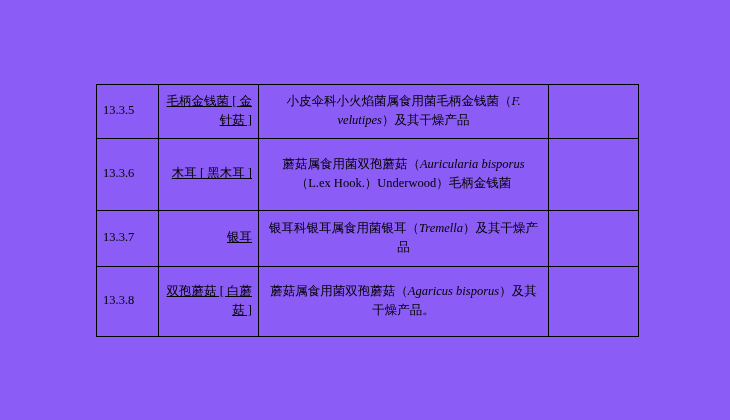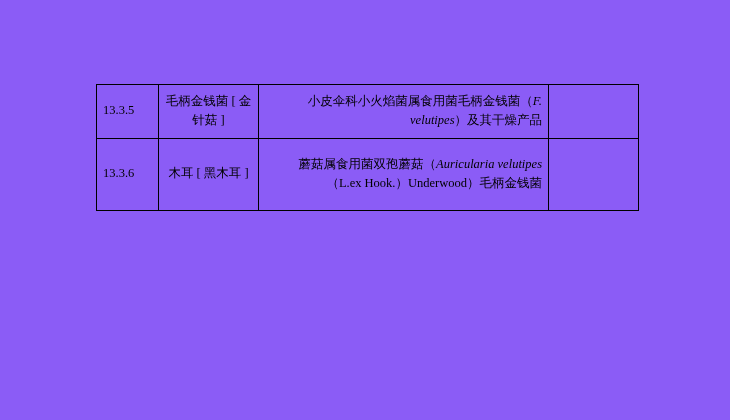--- a/index.html
+++ b/index.html
@@ -43,25 +43,26 @@
   col.c-name { width: 100px; }
   col.c-desc { width: 290px; }
   col.c-blank { width: 90px; }
 
   td.code {
     text-align: left;
     white-space: nowrap;
     font-size: 12.5px;
   }
   td.name {
-    text-align: center;
+    text-align: right;
     font-size: 12.5px;
+    text-decoration: underline;
   }
   td.desc {
-    text-align: right;
+    text-align: center;
     font-size: 12.5px;
     line-height: 1.7;
   }
   td.blank {
     text-align: left;
   }
   .ital {
     font-style: italic;
   }
   .r1 td { height: 44px; }
@@ -84,19 +85,31 @@
       <tbody>
         <tr class="r1">
           <td class="code">13.3.5</td>
           <td class="name">毛柄金钱菌 [ 金针菇 ]</td>
           <td class="desc"><span>小皮伞科小火焰菌属食用菌毛柄金钱菌（</span><span class="ital">F. velutipes</span><span>）及其干燥产品</span></td>
           <td class="blank"></td>
         </tr>
         <tr class="r2">
           <td class="code">13.3.6</td>
           <td class="name">木耳 [ 黑木耳 ]</td>
-          <td class="desc"><span>蘑菇属食用菌双孢蘑菇（</span><span class="ital">Auricularia velutipes</span><span>（L.ex Hook.）Underwood）毛柄金钱菌</span></td>
+          <td class="desc"><span>蘑菇属食用菌双孢蘑菇（</span><span class="ital">Auricularia bisporus</span><span>（L.ex Hook.）Underwood）毛柄金钱菌</span></td>
+          <td class="blank"></td>
+        </tr>
+        <tr class="r3">
+          <td class="code">13.3.7</td>
+          <td class="name">银耳</td>
+          <td class="desc"><span>银耳科银耳属食用菌银耳（</span><span class="ital">Tremella</span><span>）及其干燥产品</span></td>
+          <td class="blank"></td>
+        </tr>
+        <tr class="r4">
+          <td class="code">13.3.8</td>
+          <td class="name">双孢蘑菇 [ 白蘑菇 ]</td>
+          <td class="desc"><span>蘑菇属食用菌双孢蘑菇（</span><span class="ital">Agaricus bisporus</span><span>）及其干燥产品。</span></td>
           <td class="blank"></td>
         </tr>
       </tbody>
     </table>
   </div>
 </div>
 
 </body></html>

